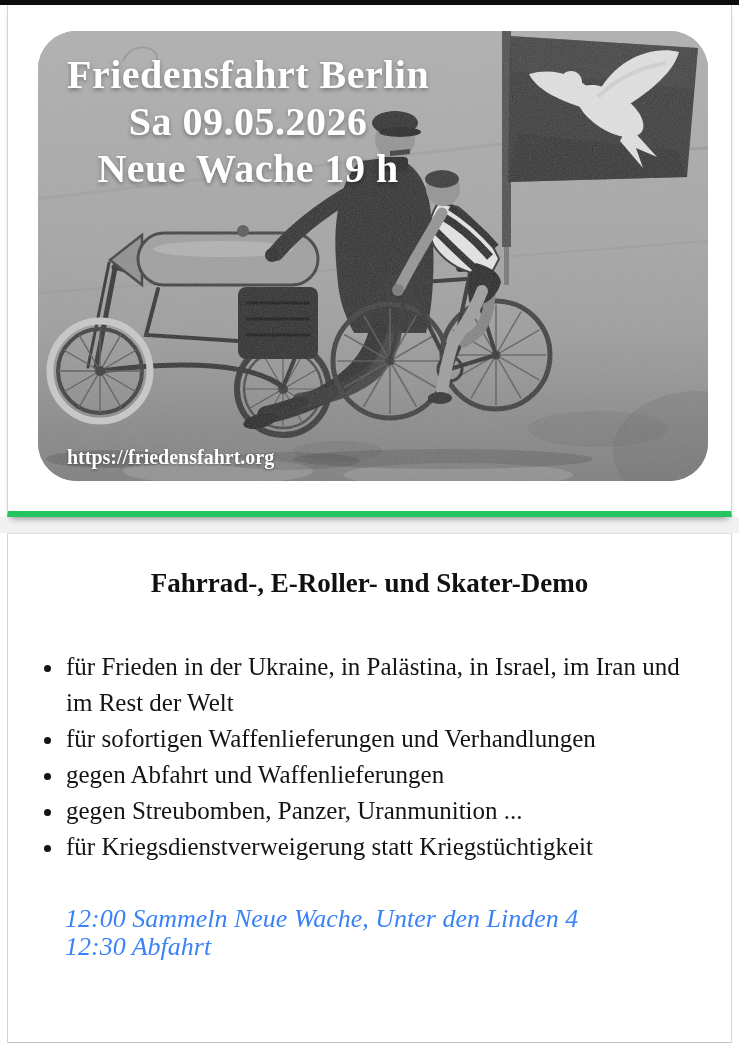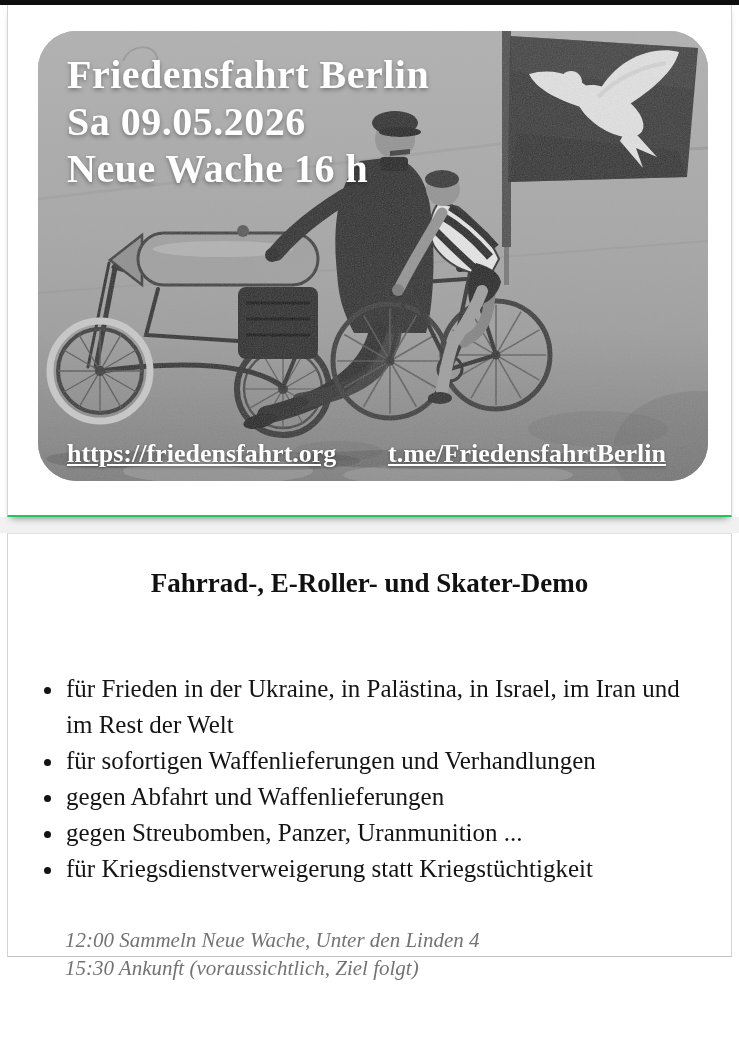--- a/index.html
+++ b/index.html
@@ -9,61 +9,61 @@
     position:relative;
   }
   .topbar{height:5px;background:#0e0e0e;}
   .page{
     box-sizing:border-box;margin:0 7px;width:725px;background:#ffffff;
     border-left:1px solid #d4d4d4;border-right:1px solid #d4d4d4;
     position:relative;
   }
   .page1{
     height:512px;
-    border-bottom:2px solid #22c55e;
+    border-bottom:6px solid #22c55e;
     box-shadow:0 5px 7px -4px rgba(0,0,0,.45);
+    text-align:center;
   }
   .page-gap{height:16px;background:#f1f1f1;}
   .page2{
-    height:424px;
+    height:510px;
     border-top:1px solid #e0e0e0;
     border-bottom:1px solid #c2c2c2;
   }
   .photo-card{
     position:absolute;left:30px;top:26px;width:670px;height:450px;
     border-radius:38px;overflow:hidden;background:#a5a5a5;
   }
   .photo-card svg{position:absolute;left:0;top:0;}
   .card-title{
     position:absolute;left:29px;top:20px;
     color:#ffffff;font-weight:bold;font-size:40px;line-height:47px;
     text-shadow:0 2px 4px rgba(0,0,0,.35);
     letter-spacing:.5px;
   }
   .card-footer{
     position:absolute;left:29px;right:42px;bottom:12px;
     display:flex;justify-content:space-between;
-    color:#ffffff;font-weight:bold;font-size:26px;
+    color:#ffffff;font-weight:bold;font-size:20px;
     text-shadow:0 1px 3px rgba(0,0,0,.4);
-    text-decoration:underline;
   }
   .card-footer span{cursor:pointer;}
   .demo-title{
     margin:33px 20px 0;text-align:center;
     font-size:27px;line-height:32px;font-weight:bold;color:#111;
   }
   .demands{
-    margin:72px 30px 0 40px;padding-left:17px;
+    margin:50px 30px 0 40px;padding-left:17px;
     font-size:25px;line-height:36px;color:#141414;
     list-style:disc outside;
   }
   .demands li{padding-left:1px;}
   .schedule{
     margin:40px 0 0 57px;
-    font-style:italic;font-size:21px;line-height:27.5px;color:#737373;
+    font-style:italic;font-size:26px;line-height:27.5px;color:#3b82f6;
   }
 </style>
 </head>
 <body>
 
 <div>
   <div class="topbar"></div>
 
   <div class="page page1">
     <div class="photo-card">
@@ -222,41 +222,40 @@
           <circle cx="405" cy="158" r="17" fill="#8f8f8f"></circle>
           <ellipse cx="404" cy="148" rx="17" ry="9" fill="#242424"></ellipse>
         </g>
 
         <rect width="670" height="450" filter="url(#grain)" opacity="0.5"></rect>
       </svg>
 
       <div class="card-title">
         <div>Friedensfahrt Berlin</div>
         <div>Sa 09.05.2026</div>
-        <div>Neue Wache 16 h</div>
+        <div>Neue Wache 19 h</div>
       </div>
 
       <div class="card-footer">
         <span>https://friedensfahrt.org</span>
-        <span>t.me/FriedensfahrtBerlin</span>
       </div>
     </div>
   </div>
 
   <div class="page-gap"></div>
 
   <div class="page page2">
     <div class="demo-title">Fahrrad-, E-Roller- und Skater-Demo</div>
 
     <ul class="demands">
       <li>für Frieden in der Ukraine, in Palästina, in Israel, im Iran und im Rest der Welt</li>
       <li>für sofortigen Waffenlieferungen und Verhandlungen</li>
       <li>gegen Abfahrt und Waffenlieferungen</li>
       <li>gegen Streubomben, Panzer, Uranmunition ...</li>
       <li>für Kriegsdienstverweigerung statt Kriegstüchtigkeit</li>
     </ul>
 
     <div class="schedule">
       <div>12:00 Sammeln Neue Wache, Unter den Linden 4</div>
-      <div>15:30 Ankunft (voraussichtlich, Ziel folgt)</div>
+      <div>12:30 Abfahrt</div>
     </div>
   </div>
 </div>
 
 </body></html>

